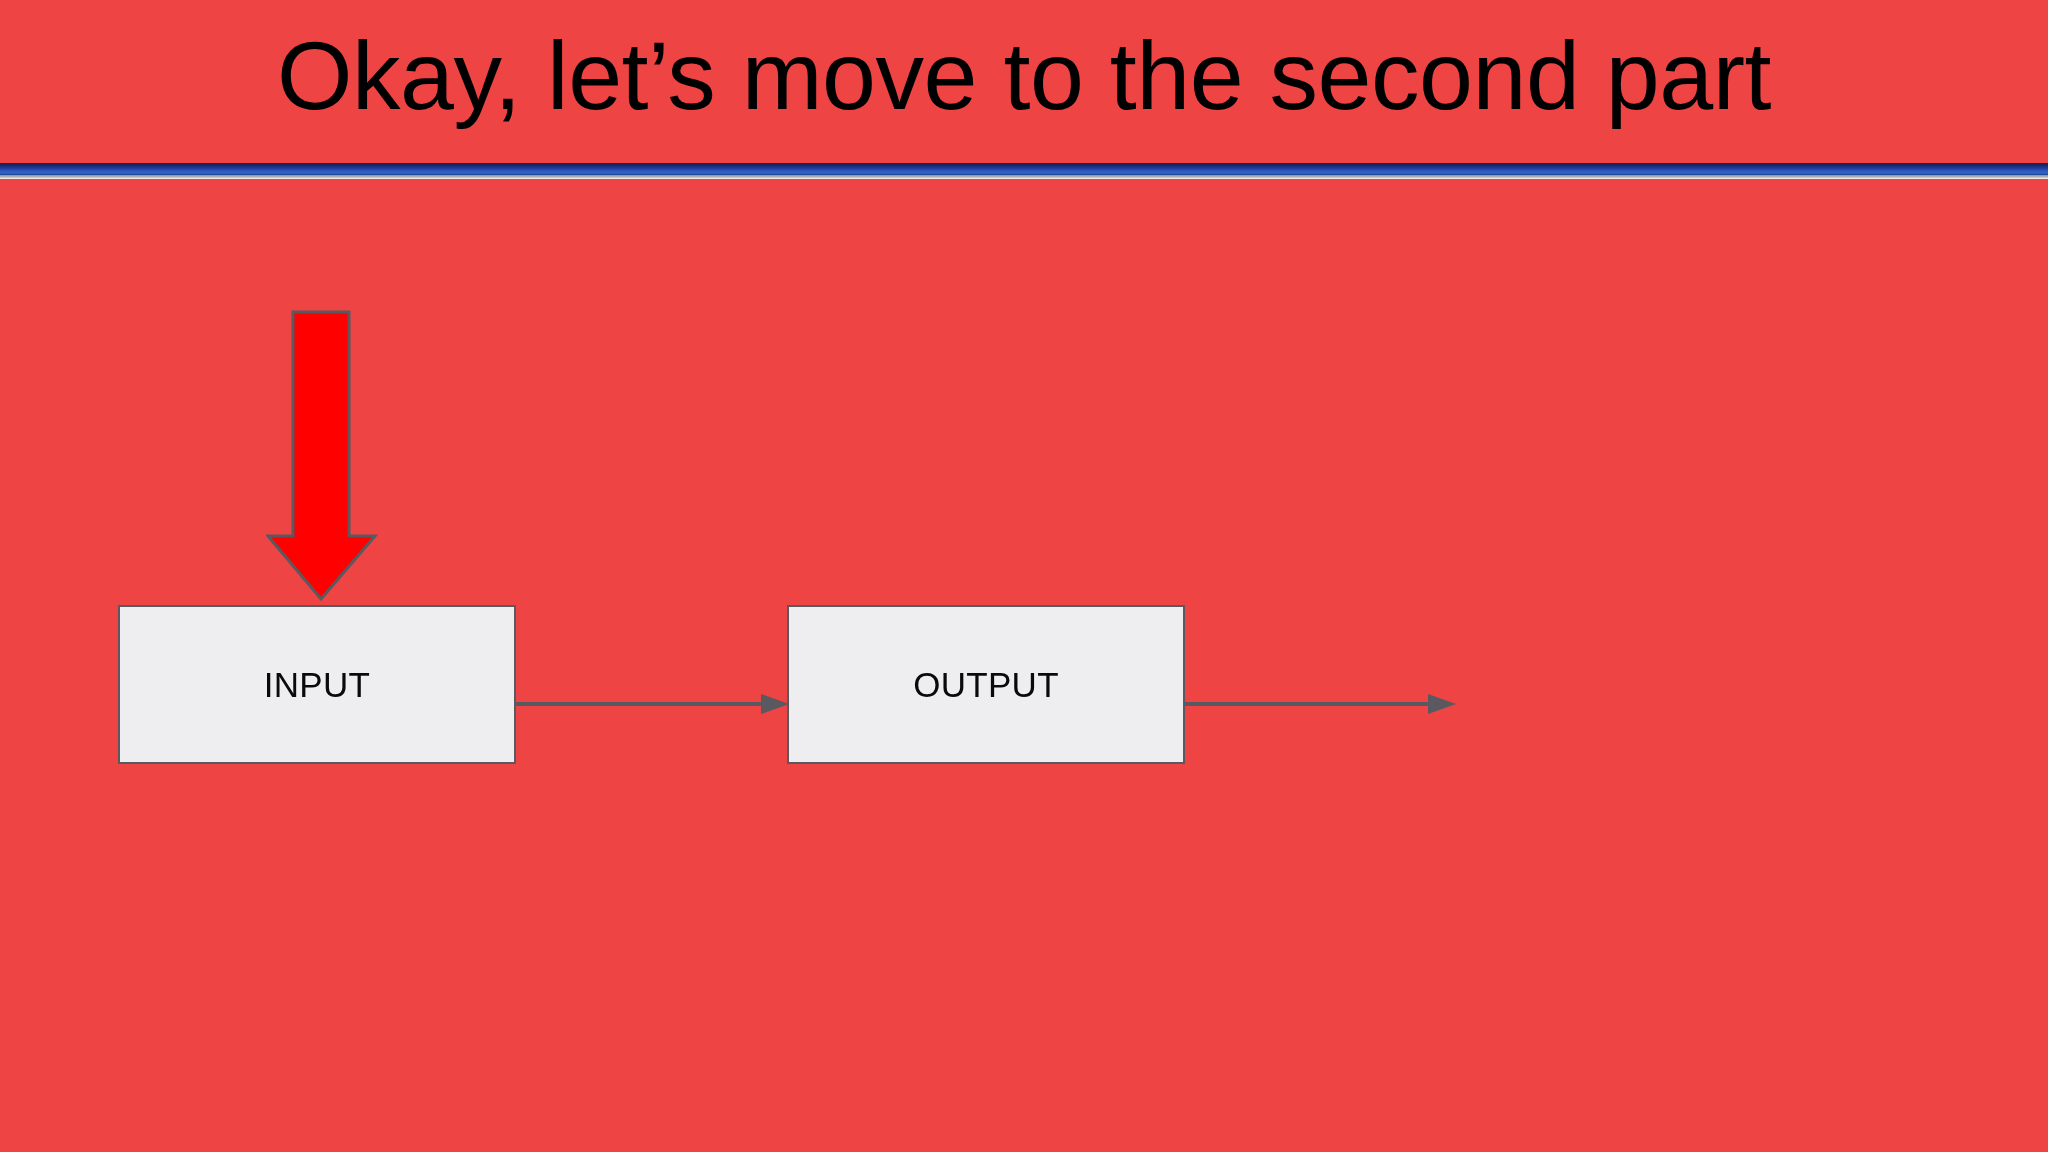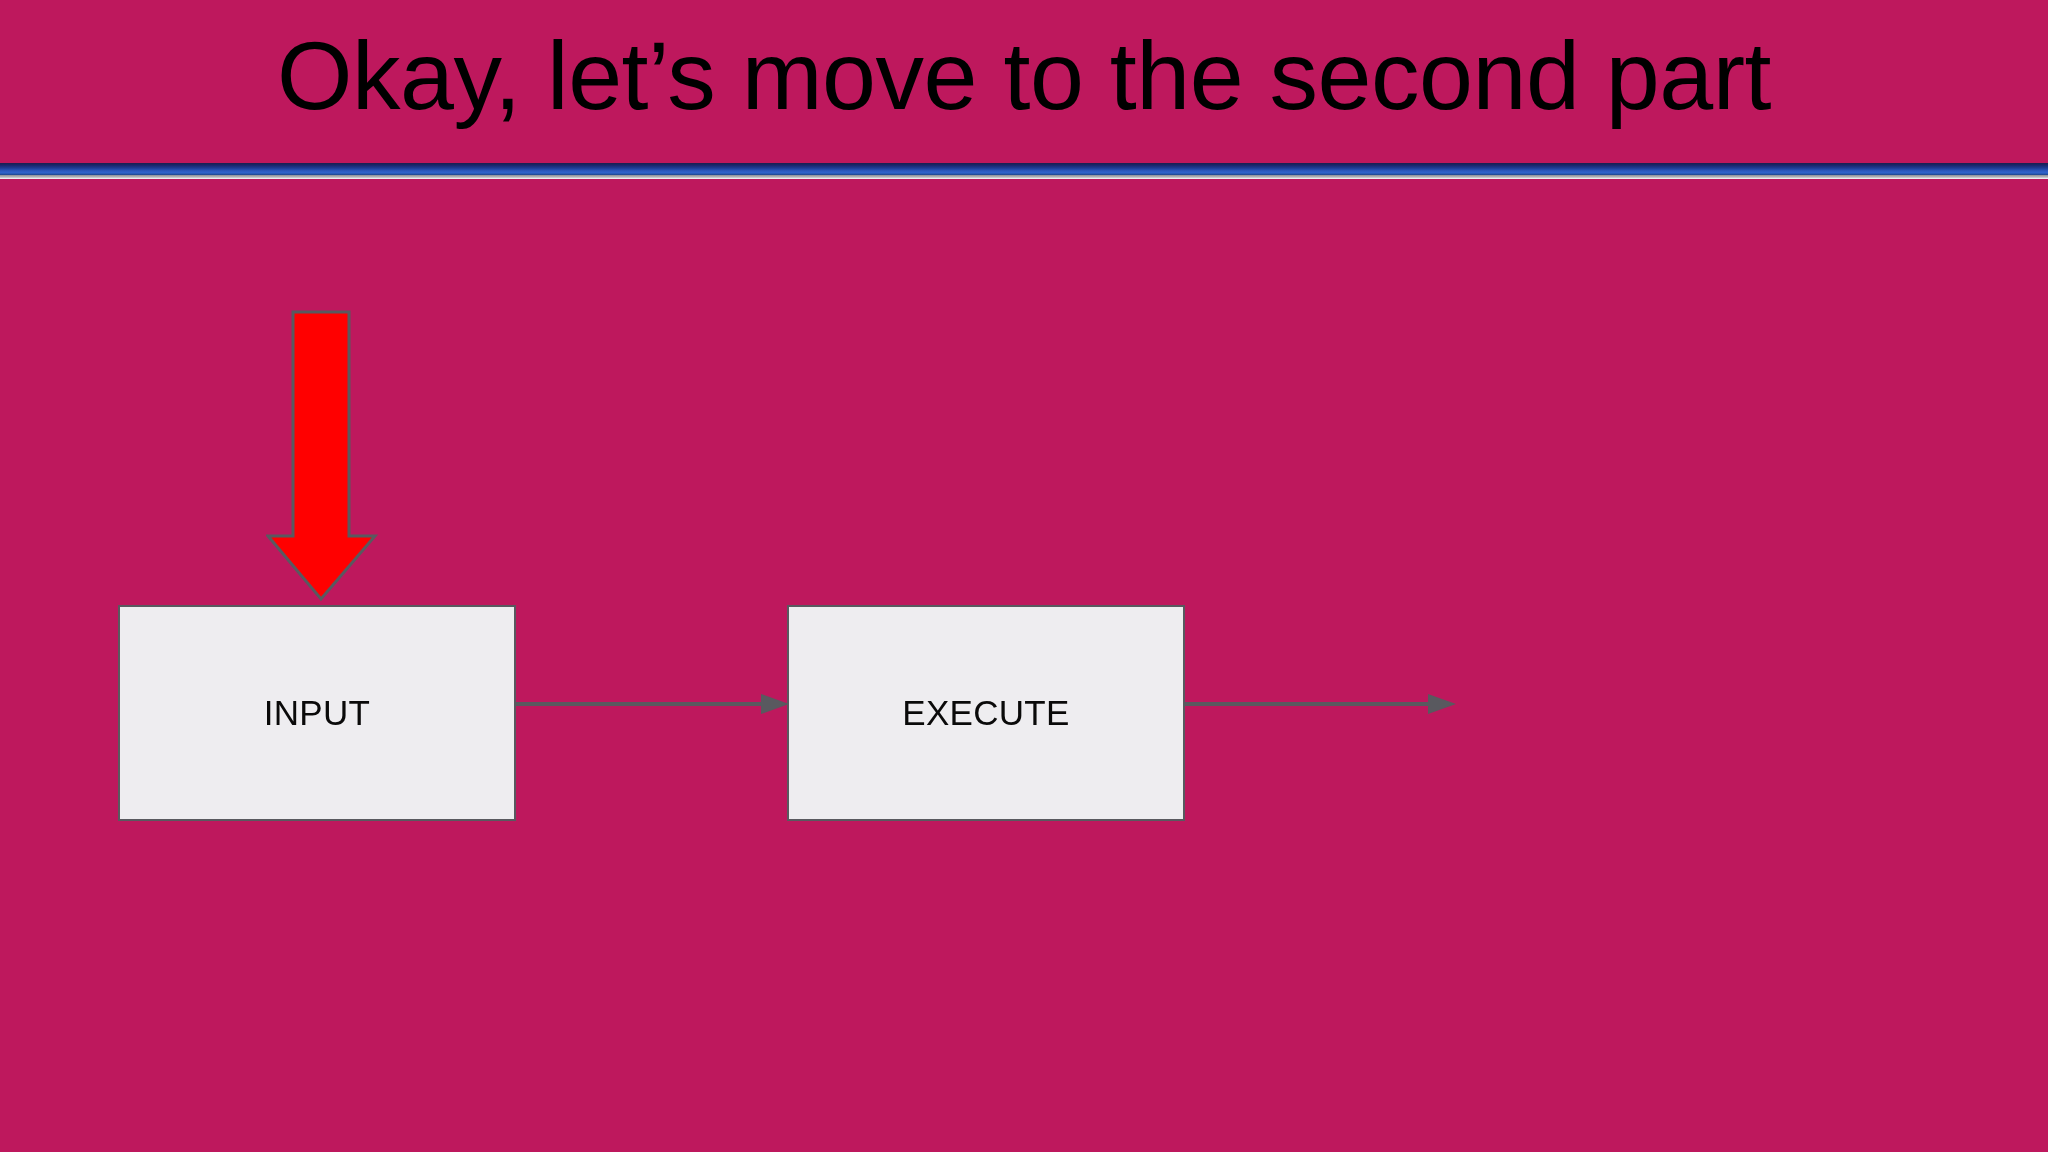--- a/index.html
+++ b/index.html
@@ -7,21 +7,21 @@
     padding: 0;
     background: #ffffff;
   }
   body {
     font-family: "Liberation Sans", sans-serif;
   }
   #slide {
     position: relative;
     width: 2048px;
     height: 1152px;
-    background: #be185d;
+    background: #ef4444;
     overflow: hidden;
   }
 
   
   #slide-title {
     position: absolute;
     left: 0;
     top: 22px;
     width: 2048px;
     text-align: center;
@@ -67,21 +67,21 @@
     width: 112px;
     height: 292px;
   }
   #red-arrow svg { display: block; width: 100%; height: 100%; }
 
   
   .flow-box {
     position: absolute;
     top: 605px;
     width: 398px;
-    height: 216px;
+    height: 159px;
     box-sizing: border-box;
     background: #eeedf0;
     border: 2px solid #59595f;
     display: flex;
     align-items: center;
     justify-content: center;
   }
   .flow-box-label {
     font-family: "Liberation Sans", sans-serif;
     font-size: 35px;
@@ -125,21 +125,21 @@
   </div>
 
   <div class="connector" id="connector-1">
     <svg viewBox="0 0 273 24" xmlns="http://www.w3.org/2000/svg" preserveAspectRatio="none">
       <line x1="0" y1="12" x2="248" y2="12" stroke="#59595f" stroke-width="4"></line>
       <polygon points="245,2 273,12 245,22" fill="#59595f"></polygon>
     </svg>
   </div>
 
   <div class="flow-box" id="box-execute">
-    <span class="flow-box-label">EXECUTE</span>
+    <span class="flow-box-label">OUTPUT</span>
   </div>
 
   <div class="connector" id="connector-2">
     <svg viewBox="0 0 271 24" xmlns="http://www.w3.org/2000/svg" preserveAspectRatio="none">
       <line x1="0" y1="12" x2="246" y2="12" stroke="#59595f" stroke-width="4"></line>
       <polygon points="243,2 271,12 243,22" fill="#59595f"></polygon>
     </svg>
   </div>
 
 

